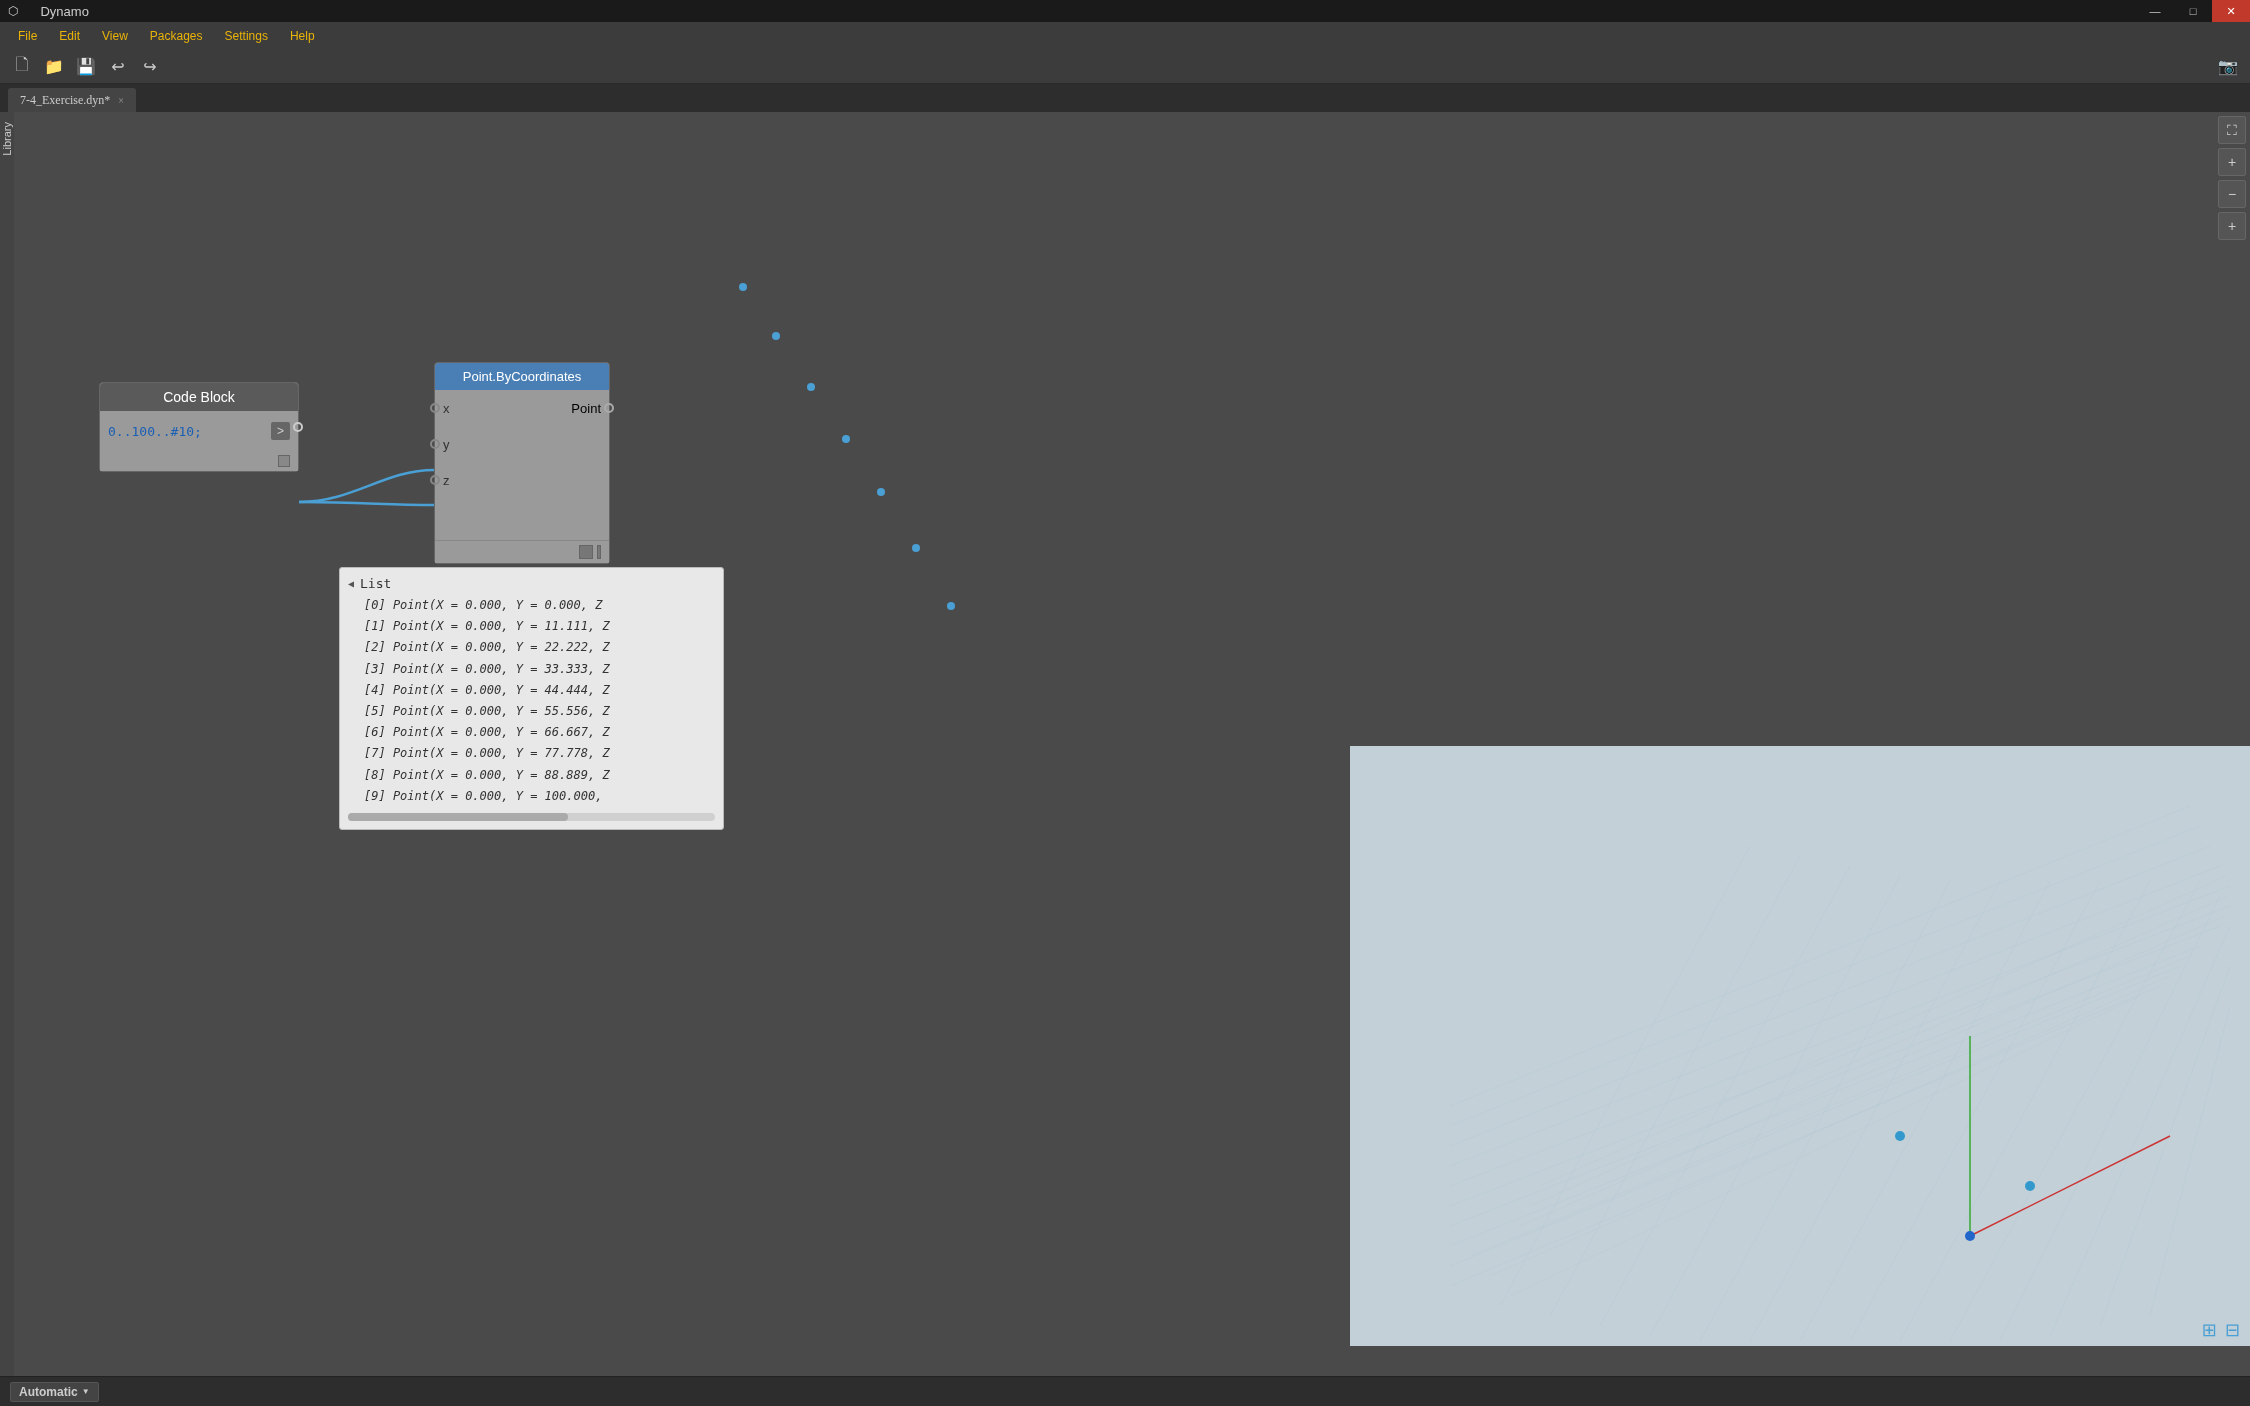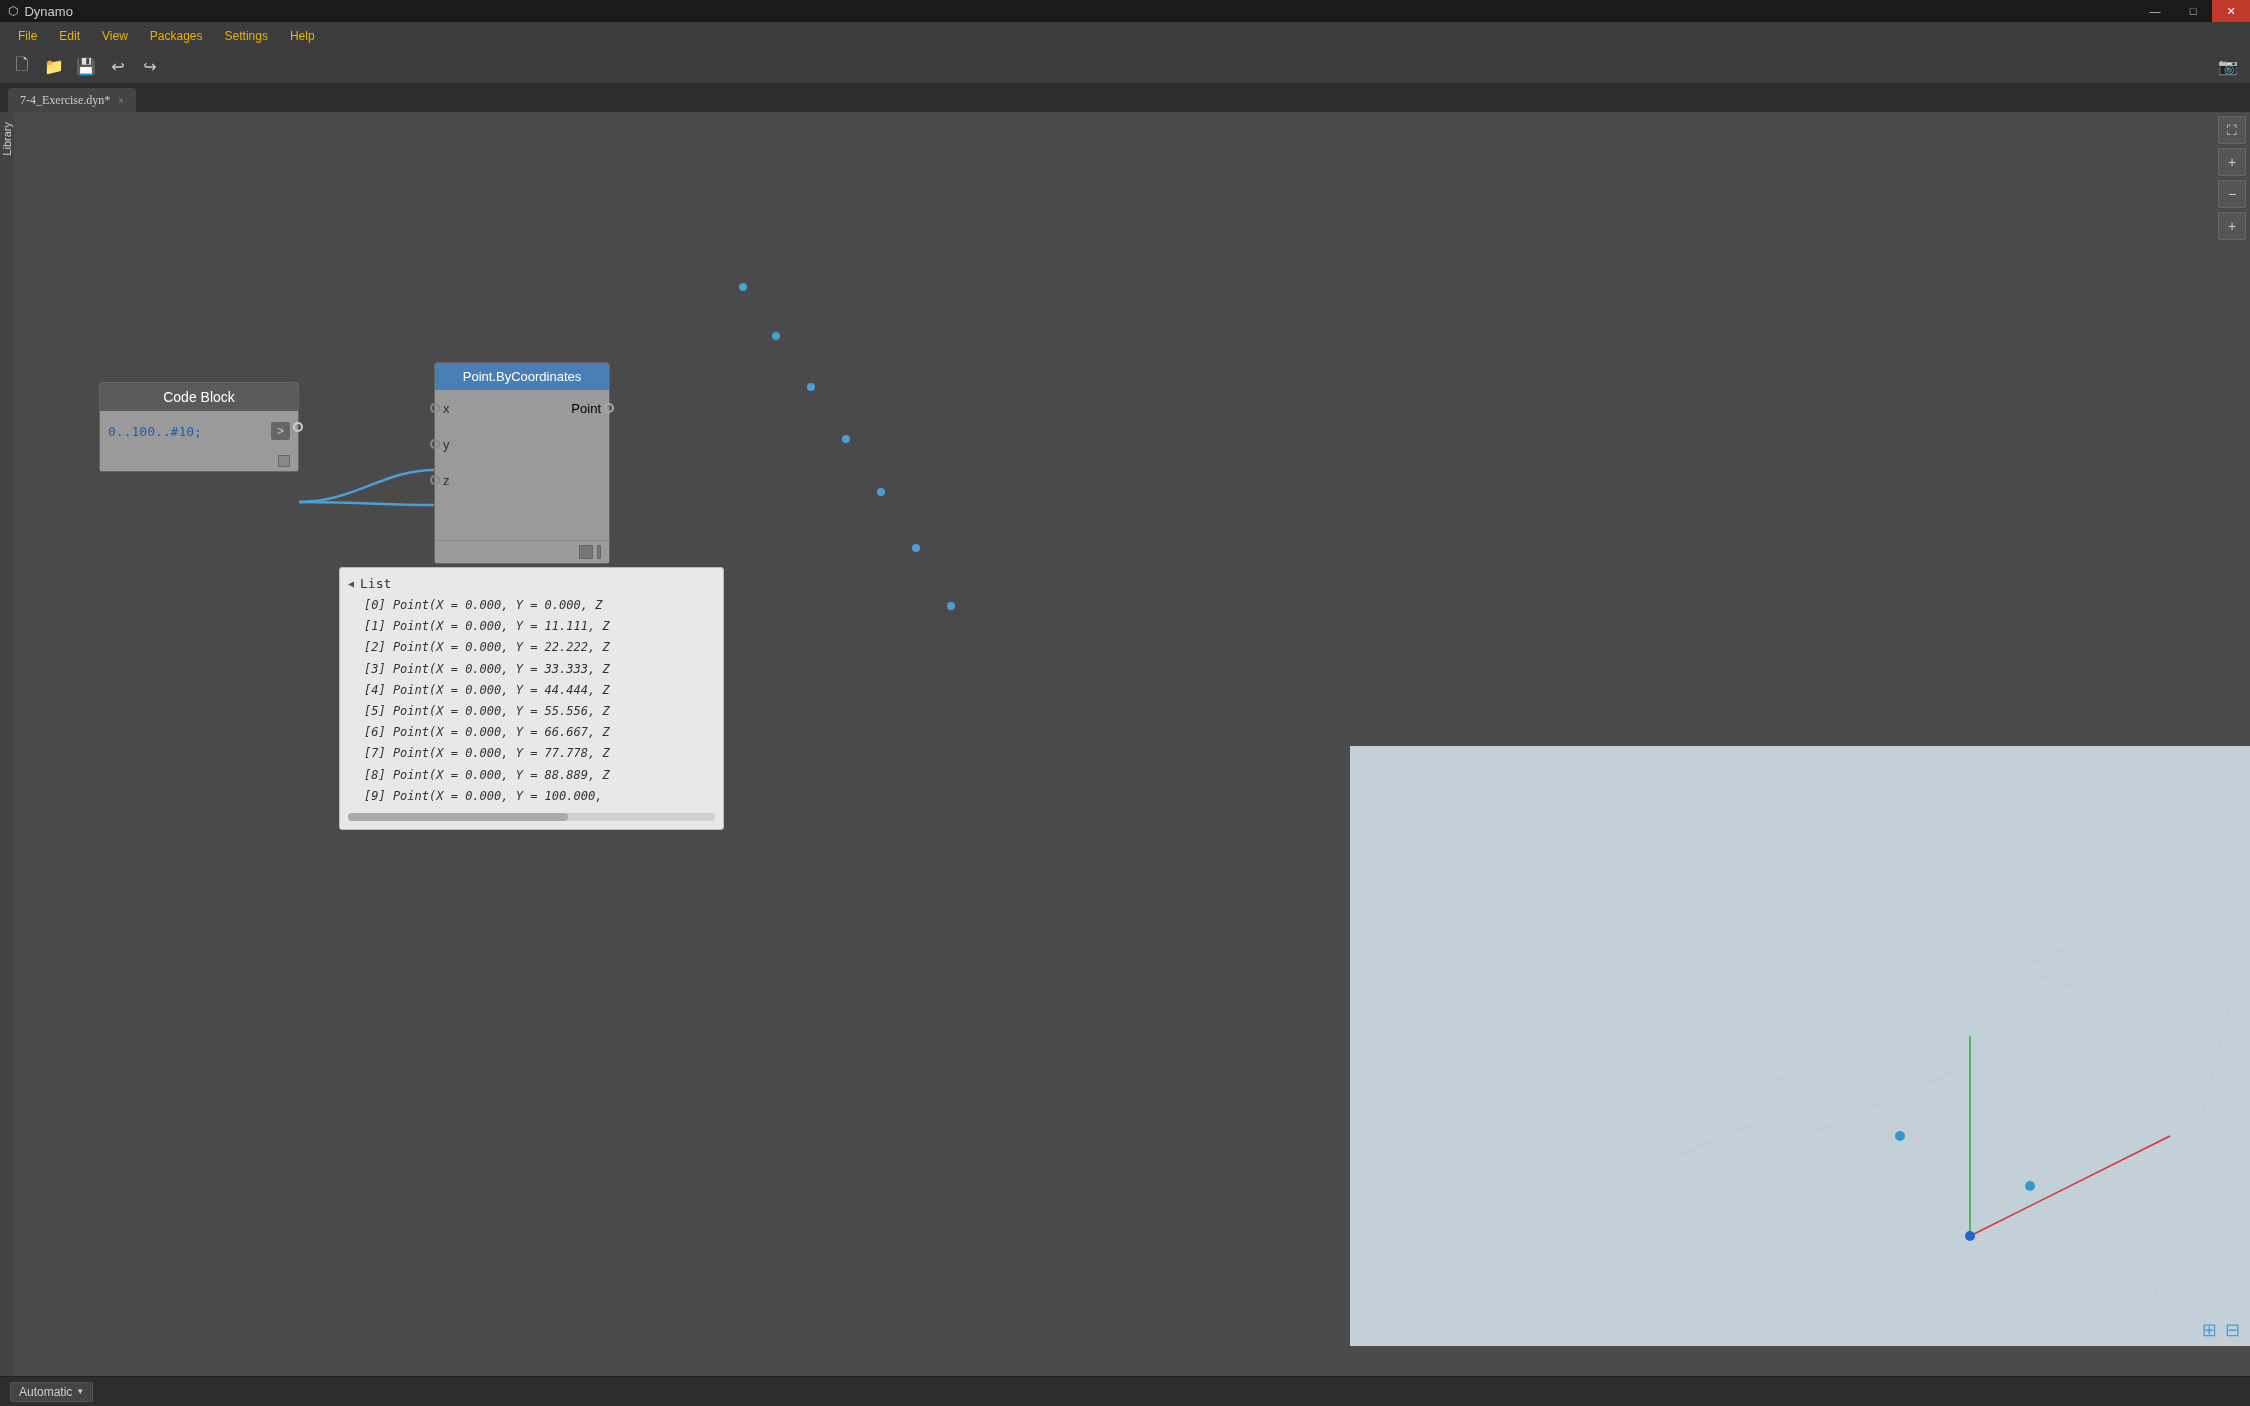--- a/index.html
+++ b/index.html
@@ -452,21 +452,21 @@
       color: #4a9fd4;
       font-size: 18px;
       cursor: pointer;
     }
   </style>
 </head>
 <body>
 
 <div id="titlebar">
   <span style="font-size:12px;">⬡</span>
-  <span style="margin-left:6px;">Dynamo</span>
+  <span style="margin-left:22px;">Dynamo</span>
   <div id="titlebar-controls">
     <button class="win-btn">—</button>
     <button class="win-btn">□</button>
     <button class="win-btn close">✕</button>
   </div>
 </div>
 
 <div id="menubar">
   <span class="menu-item">File</span>
   <span class="menu-item">Edit</span>
@@ -645,18 +645,18 @@
     </div>
 
     <div id="viewport-bottom-icons">
       <span class="vp-icon">⊞</span>
       <span class="vp-icon">⊟</span>
     </div>
 
   </div>
 </div>
 
-<div id="statusbar" style="position: fixed; bottom: 0px; left: 0px; width: 100%;">
+<div id="statusbar" style="position: fixed; bottom: 0px; left: 0px; width: 100%; font-weight: bold;">
   <div class="status-dropdown">
     <span>Automatic</span>
     <span class="status-dropdown-arrow">▼</span>
   </div>
 </div>
 
 </body></html>

